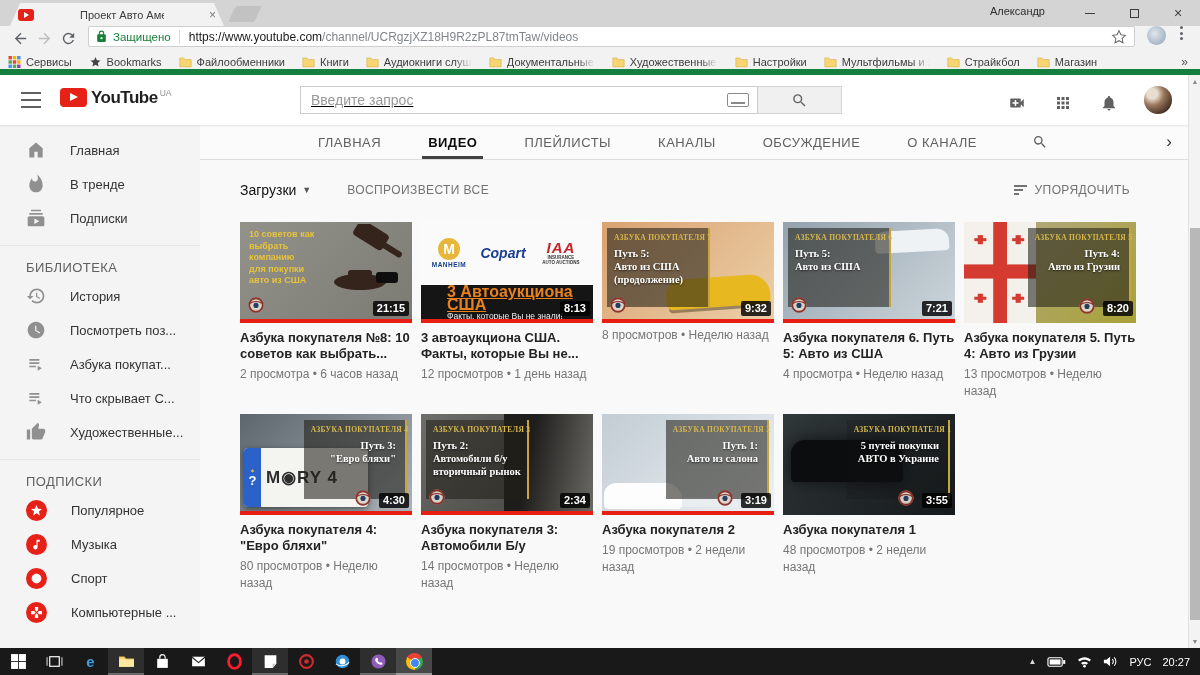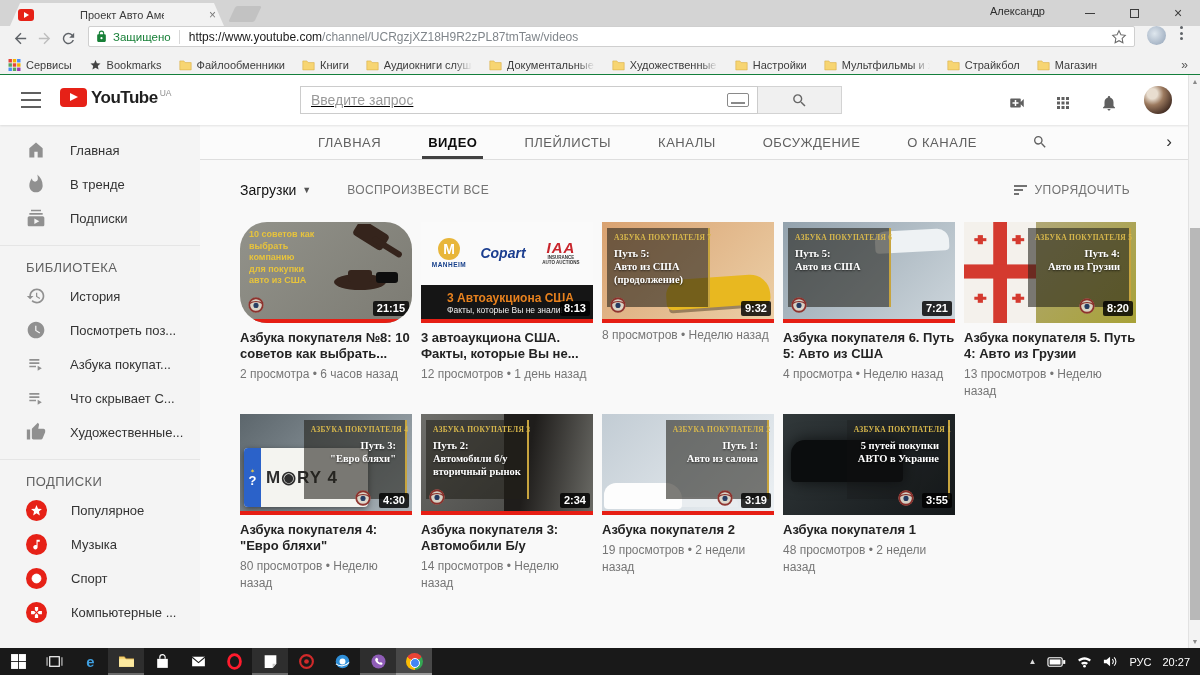--- a/index.html
+++ b/index.html
@@ -35,21 +35,21 @@
   .sec{color:#188038;font-size:11.5px;margin:0 8px 0 5px;flex:none;}
   .urlwrap{border-left:1px solid #d8d8d8;padding-left:9px;font-size:12px;white-space:nowrap;overflow:hidden;}
   .urlhost{color:#1a1a1a;}
   .urlpath{color:#80868b;}
   .omni-star{margin-left:auto;flex:none;width:18px;height:18px;}
   .extic{width:19px;height:19px;border-radius:50%;background:radial-gradient(circle at 40% 40%,#dfe7ee,#8fa0b5);
         margin:0 6px;flex:none;}
   .menudots{width:18px;display:flex;flex-direction:column;align-items:center;gap:2.5px;flex:none;margin-right:2px;}
   .menudots i{width:3px;height:3px;border-radius:50%;background:#5f6368;}
 
-  .bookmarks{height:20px;background:#f2f2f2;border-bottom:1px solid #15803d;display:flex;
+  .bookmarks{height:20px;background:#f2f2f2;border-bottom:6px solid #15803d;display:flex;
         align-items:center;padding:0 8px;font-size:11px;color:#3c3c3c;}
   .bm{display:flex;align-items:center;margin-right:17px;white-space:nowrap;}
   .bm .lbl{margin-left:5px;overflow:hidden;}
   .bm.trunc .lbl{max-width:88px;-webkit-mask-image:linear-gradient(90deg,#000 80%,transparent);
         mask-image:linear-gradient(90deg,#000 80%,transparent);}
   .bm svg{width:13px;height:12px;flex:none;}
   .bm-overflow{margin-left:auto;color:#555;font-size:12px;padding-right:4px;}
 
   
   .yt{position:relative;height:573px;display:flex;flex-direction:column;background:#f9f9f9;}
@@ -133,21 +133,21 @@
         text-shadow:0 1px 2px rgba(0,0,0,.65);white-space:nowrap;}
   .wm{position:absolute;width:18px;height:18px;z-index:3;opacity:.95;}
   .wm.left{left:7px;bottom:9px;}
   .wm.right{right:40px;bottom:8px;}
   .v1lines{position:absolute;left:9px;top:7px;color:#e7c33c;font-weight:bold;font-size:9px;line-height:11.5px;z-index:2;}
   .v1gavel{position:absolute;right:2px;top:2px;z-index:1;}
   .auc-top{position:absolute;left:0;right:0;top:0;height:62%;background:#fafafa;display:flex;
         align-items:center;justify-content:space-between;padding:0 6px;}
   .auc-bottom{position:absolute;left:0;right:0;bottom:0;height:38%;background:#151515;
         display:flex;flex-direction:column;justify-content:center;padding-left:26px;}
-  .auc1{color:#e8821e;font-weight:bold;font-size:12px;line-height:13px;}
+  .auc1{color:#e8821e;font-weight:bold;font-size:16px;line-height:13px;text-decoration:underline;}
   .auc2{color:#eee;font-size:8.5px;line-height:11px;}
   .lg-m{text-align:center;width:44px;}
   .lg-m .c{width:22px;height:22px;border-radius:50%;background:#e8b63a;color:#fff;font-weight:bold;
         font-size:14px;line-height:22px;margin:0 auto;}
   .lg-m .t{font-size:6.5px;font-weight:bold;color:#17408b;letter-spacing:.5px;margin-top:1px;}
   .lg-copart{font-size:14px;font-weight:bold;font-style:italic;color:#1b3d8f;}
   .lg-iaa{text-align:center;width:52px;}
   .lg-iaa .t{font-size:15px;font-weight:bold;color:#c8242b;font-style:italic;letter-spacing:1px;line-height:14px;}
   .lg-iaa .s{font-size:4.5px;color:#333;font-weight:bold;line-height:5.5px;}
   .decor{position:absolute;pointer-events:none;z-index:1;}
@@ -528,21 +528,21 @@
                   <i></i>
                   <i></i>
                   <i></i>
                 </span>
               <span>УПОРЯДОЧИТЬ</span>
             </span>
           </div>
           <div id="videogrid">
               <div class="vrow">
                 <div class="vcard">
-                  <div class="thumb" style="background: linear-gradient(135deg, rgb(146, 146, 138), rgb(124, 123, 115)); border-radius: 27px;">
+                  <div class="thumb" style="background: linear-gradient(135deg, rgb(146, 146, 138), rgb(124, 123, 115));">
                     <span class="v1gavel" style="display: flex;">
                       <svg width="92" height="70" viewBox="0 0 92 70">
                         <g fill="#35241c">
                           <rect x="36" y="2" width="34" height="18" rx="4" transform="rotate(32 53 11)"></rect>
                           <rect x="52" y="20" width="34" height="6" rx="3" transform="rotate(32 69 23)"></rect>
                           <ellipse cx="42" cy="58" rx="26" ry="8"></ellipse>
                           <rect x="30" y="46" width="24" height="12" rx="3"></rect>
                         </g>
                         <rect x="58" y="48" width="22" height="11" rx="3" fill="#0e0e0e"></rect>
                       </svg>

